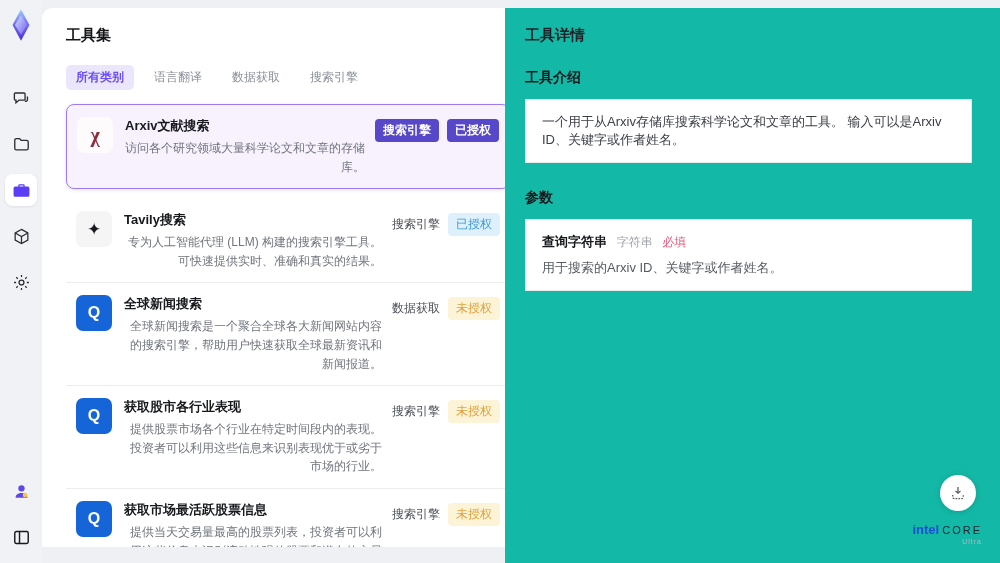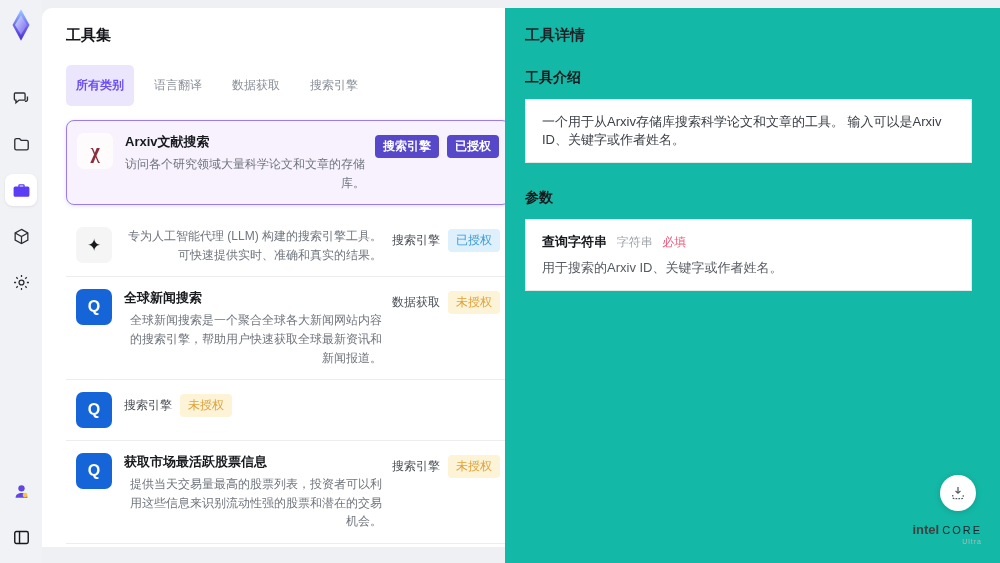--- a/index.html
+++ b/index.html
@@ -31,21 +31,21 @@
     overflow:hidden;
   }
   .detail-panel {
     position:absolute; left:505px; top:8px; right:0; bottom:0;
     background:#14b8a6; padding:18px 28px 0 20px;
   }
   .panel-title { font-size:15px; font-weight:bold; color:#14161a; }
   
   .tabs { display:flex; gap:10px; margin-top:20px; margin-bottom:14px; }
   .tab {
-    font-size:12px; color:#8a8f99; padding:12px 10px; border-radius:5px; cursor:pointer;
+    font-size:12px; color:#8a8f99; padding:4px 10px; border-radius:5px; cursor:pointer;
     white-space:nowrap;
   }
   .tab.active { background:#ebe6fb; color:#6a4df8; font-weight:bold; }
   
   .tool-card { display:flex; align-items:flex-start; padding:12px 10px; cursor:pointer; }
   .tool-card.selected {
     border:1px solid #9a7bf0; background:#f8f2fe; border-radius:8px;
     box-shadow:0 1px 4px rgba(122,82,240,.18); margin-bottom:10px;
   }
   .tool-row { border-bottom:1px solid #ededf0; }
@@ -92,21 +92,21 @@
   .param-req  { font-size:12px; color:#ef5b7b; margin-left:6px; }
   .param-desc { font-size:13px; color:#565b63; margin-top:8px; }
   
   .fab {
     position:absolute; right:24px; bottom:52px; width:36px; height:36px;
     background:#ffffff; border-radius:50%; box-shadow:0 1px 6px rgba(0,0,0,.15);
     display:flex; align-items:center; justify-content:center; cursor:pointer;
   }
   .brand { position:absolute; right:18px; bottom:18px; text-align:center; line-height:1; }
   .brand .row { display:flex; align-items:baseline; gap:3px; }
-  .brand .intel { font-size:13px; font-weight:bold; color:#404040; letter-spacing:0; }
+  .brand .intel { font-size:13px; font-weight:bold; color:#1d4ed8; letter-spacing:0; }
   .brand .core  { font-size:11px; color:#1b2530; letter-spacing:2px; }
   .brand .ultra { font-size:7px; color:#b6bac0; text-align:right; margin-top:2px; letter-spacing:1px; }
 </style>
 </head>
 <body>
 
 <div class="rail">
   <svg class="logo" viewBox="0 0 24 28">
     <defs>
       <linearGradient id="lg1" x1="0" y1="0" x2="0" y2="1">
@@ -192,20 +192,21 @@
     </div>
     <div class="tool-tags">
       <span class="badge-solid">搜索引擎</span>
       <span class="badge-solid">已授权</span>
     </div>
   </div>
 
   <div class="tool-card tool-row">
     <div class="tool-icon star">✦</div>
     <div class="tool-main">
+      <div class="tool-name">Tavily搜索</div>
       <div class="tool-desc">专为人工智能代理 (LLM) 构建的搜索引擎工具。可快速提供实时、准确和真实的结果。</div>
     </div>
     <div class="tool-tags">
       <span class="cat-text">搜索引擎</span>
       <span class="chip chip-blue">已授权</span>
     </div>
   </div>
 
   <div class="tool-card tool-row">
     <div class="tool-icon blueq">Q</div>
@@ -214,20 +215,24 @@
       <div class="tool-desc">全球新闻搜索是一个聚合全球各大新闻网站内容的搜索引擎，帮助用户快速获取全球最新资讯和新闻报道。</div>
     </div>
     <div class="tool-tags">
       <span class="cat-text">数据获取</span>
       <span class="chip chip-yellow">未授权</span>
     </div>
   </div>
 
   <div class="tool-card tool-row">
     <div class="tool-icon blueq">Q</div>
+    <div class="tool-main">
+      <div class="tool-name">获取股市各行业表现</div>
+      <div class="tool-desc">提供股票市场各个行业在特定时间段内的表现。投资者可以利用这些信息来识别表现优于或劣于市场的行业。</div>
+    </div>
     <div class="tool-tags">
       <span class="cat-text">搜索引擎</span>
       <span class="chip chip-yellow">未授权</span>
     </div>
   </div>
 
   <div class="tool-card tool-row">
     <div class="tool-icon blueq">Q</div>
     <div class="tool-main">
       <div class="tool-name">获取市场最活跃股票信息</div>

